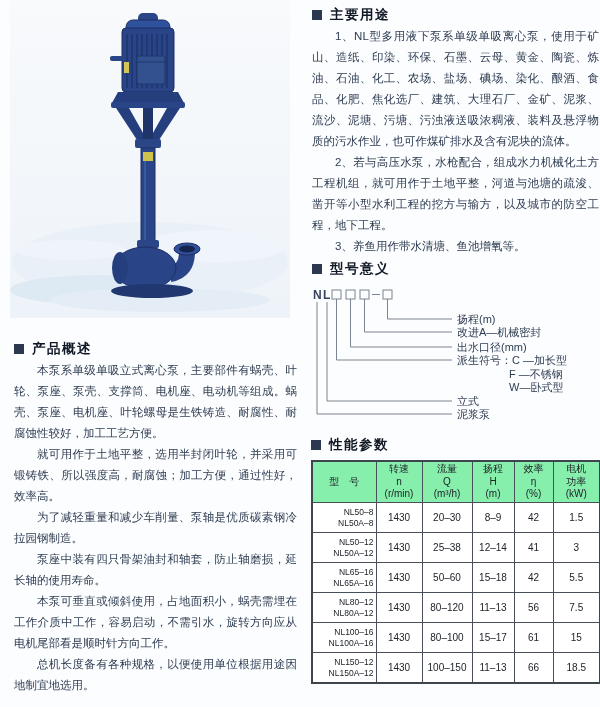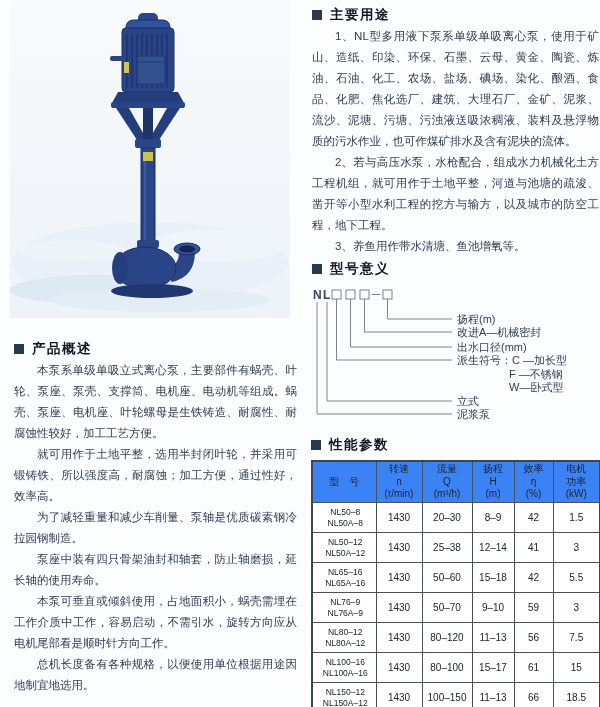--- a/index.html
+++ b/index.html
@@ -37,24 +37,24 @@
   .model-diagram line, .model-diagram polyline { stroke:#7b8490; stroke-width:1; fill:none; }
   .model-diagram rect { stroke:#7b8490; stroke-width:1; fill:none; }
   .code-ltr { font-size:12px; fill:#39455c; font-weight:bold; }
   .diag-label { font-size:11px; fill:#2e3c52; }
 
   
   table.perf { border-collapse:collapse; table-layout:fixed; width:288px;
                margin-top:6px; background:#fff; font-size:10px; color:#20242a;
                border:2px solid #3f454d; }
   table.perf th, table.perf td { border:1px solid #4a5059; padding:0; }
-  table.perf thead th { background:#3b82f6; font-weight:normal; height:40px;
+  table.perf thead th { background:#86efac; font-weight:normal; height:40px;
                         text-align:center; font-size:10px; line-height:12.5px; color:#20242a; }
   table.perf td { text-align:center; height:25px; font-size:10px; }
-  table.perf td.model-cell { text-align:center; padding:2px 2px 2px 4px;
+  table.perf td.model-cell { text-align:right; padding:2px 2px 2px 4px;
                              font-size:8.5px; line-height:10.5px;margin-top:24px; }
 </style>
 </head>
 <body>
 
 <div class="page">
 
   <div class="abs pump-photo">
     <svg viewBox="0 0 280 318">
 
@@ -234,31 +234,20 @@
               <div>NL65A–16</div>
             </td>
             <td>1430</td>
             <td>50–60</td>
             <td>15–18</td>
             <td>42</td>
             <td>5.5</td>
           </tr>
           <tr>
             <td class="model-cell">
-              <div>NL76–9</div>
-              <div>NL76A–9</div>
-            </td>
-            <td>1430</td>
-            <td>50–70</td>
-            <td>9–10</td>
-            <td>59</td>
-            <td>3</td>
-          </tr>
-          <tr>
-            <td class="model-cell">
               <div>NL80–12</div>
               <div>NL80A–12</div>
             </td>
             <td>1430</td>
             <td>80–120</td>
             <td>11–13</td>
             <td>56</td>
             <td>7.5</td>
           </tr>
           <tr>

